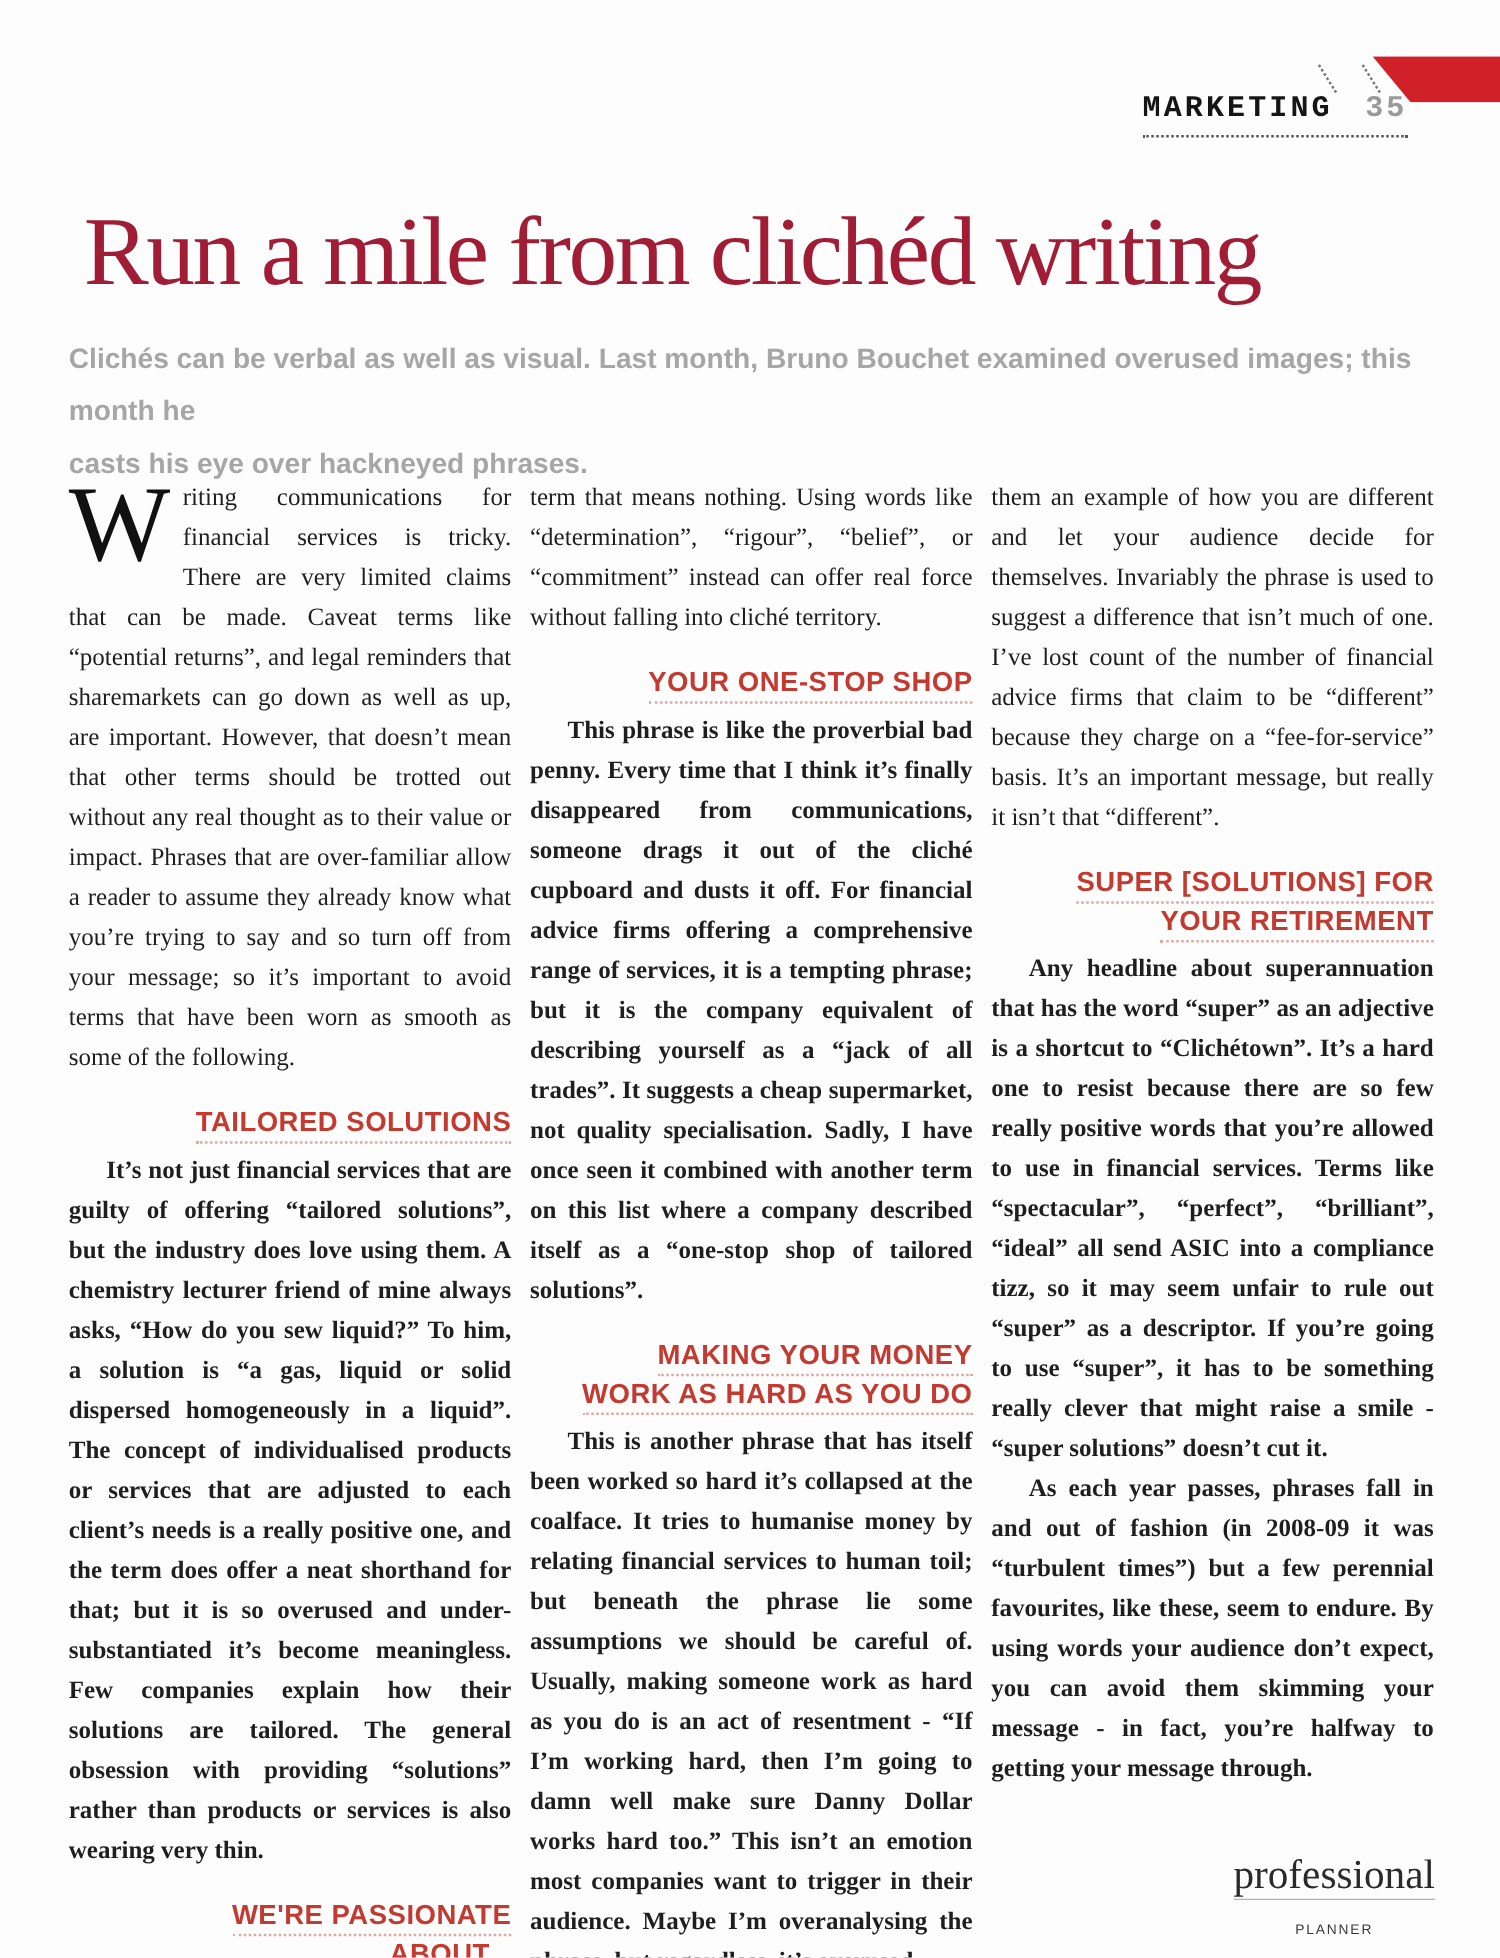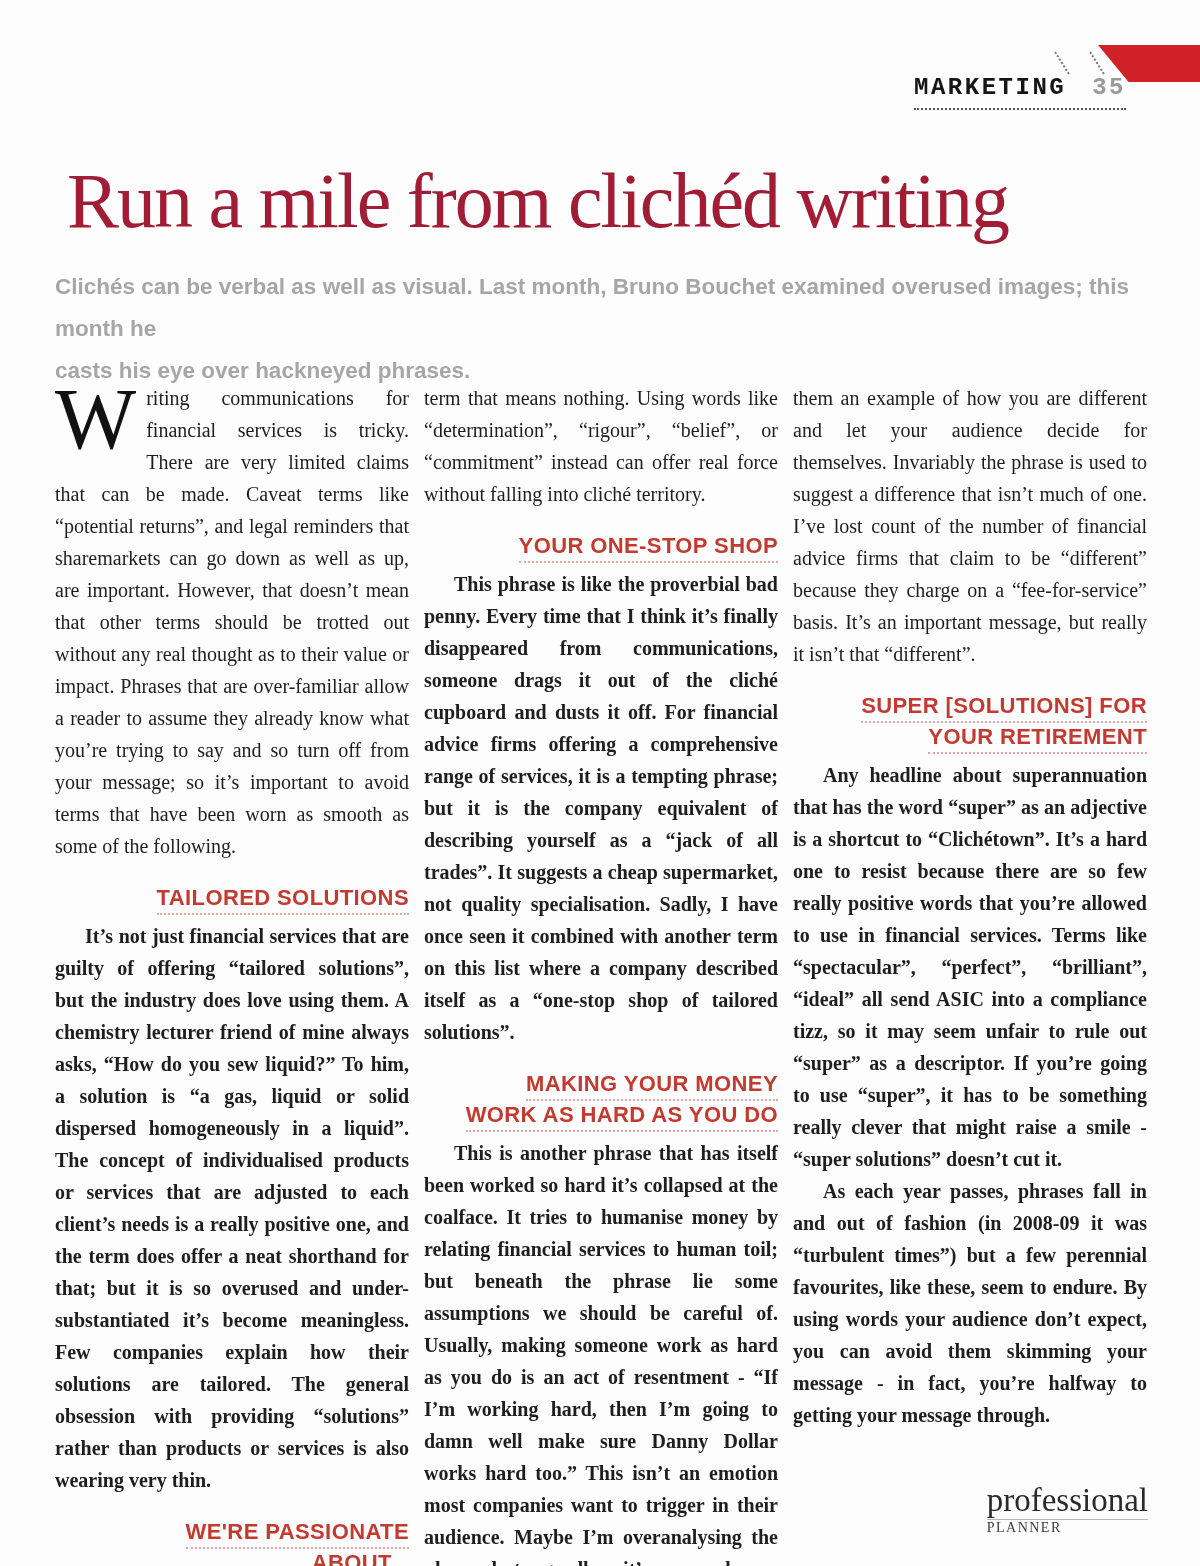--- a/index.html
+++ b/index.html
@@ -73,31 +73,31 @@
   h3.subhead span{
     border-bottom:2px dotted var(--underline-pink);padding-bottom:3px;
   }
   .quote-italic{font-style:italic;}
   .endmark{
     display:inline-block;width:11px;height:11px;margin-left:14px;
     background:var(--banner-red);
   }
   
   .logo{
-    position:absolute;right:52px;top:1484px;text-align:left;
+    position:absolute;right:52px;top:1484px;text-align:center;
     color:#2a2a2a;
   }
   .logo .logo-main{
     font-family:"Liberation Serif", serif;font-size:33px;line-height:1;
     border-bottom:1px solid #b5b5b5;padding-bottom:2px;display:inline-block;
   }
   .logo .logo-sub{
-    font-family:Liberation Serif, serif;font-size:14px;letter-spacing:1.5px;
+    font-family:Liberation Sans, sans-serif;font-size:11px;letter-spacing:1.5px;
     font-variant:small-caps;text-transform:uppercase;color:#3a3a3a;
-    margin-top:0;
+    margin-top:18px;
   }
 </style>
 </head>
 <body>
 
 <div class="red-flag"></div>
 <div class="slash s1"></div>
 <div class="slash s2"></div>
 <div class="kicker">
   <span>MARKETING</span><span class="pageno">35</span>

